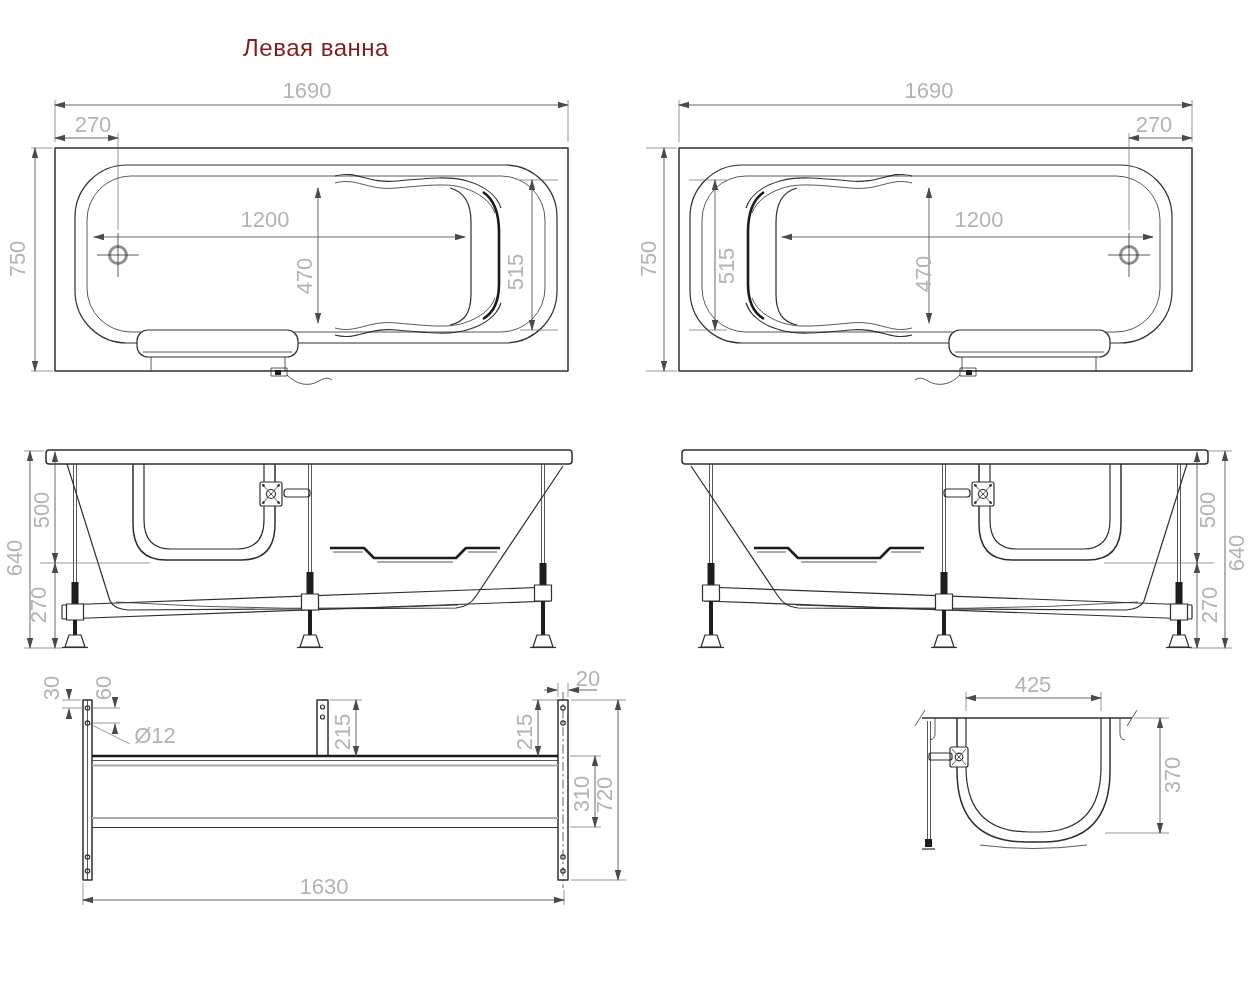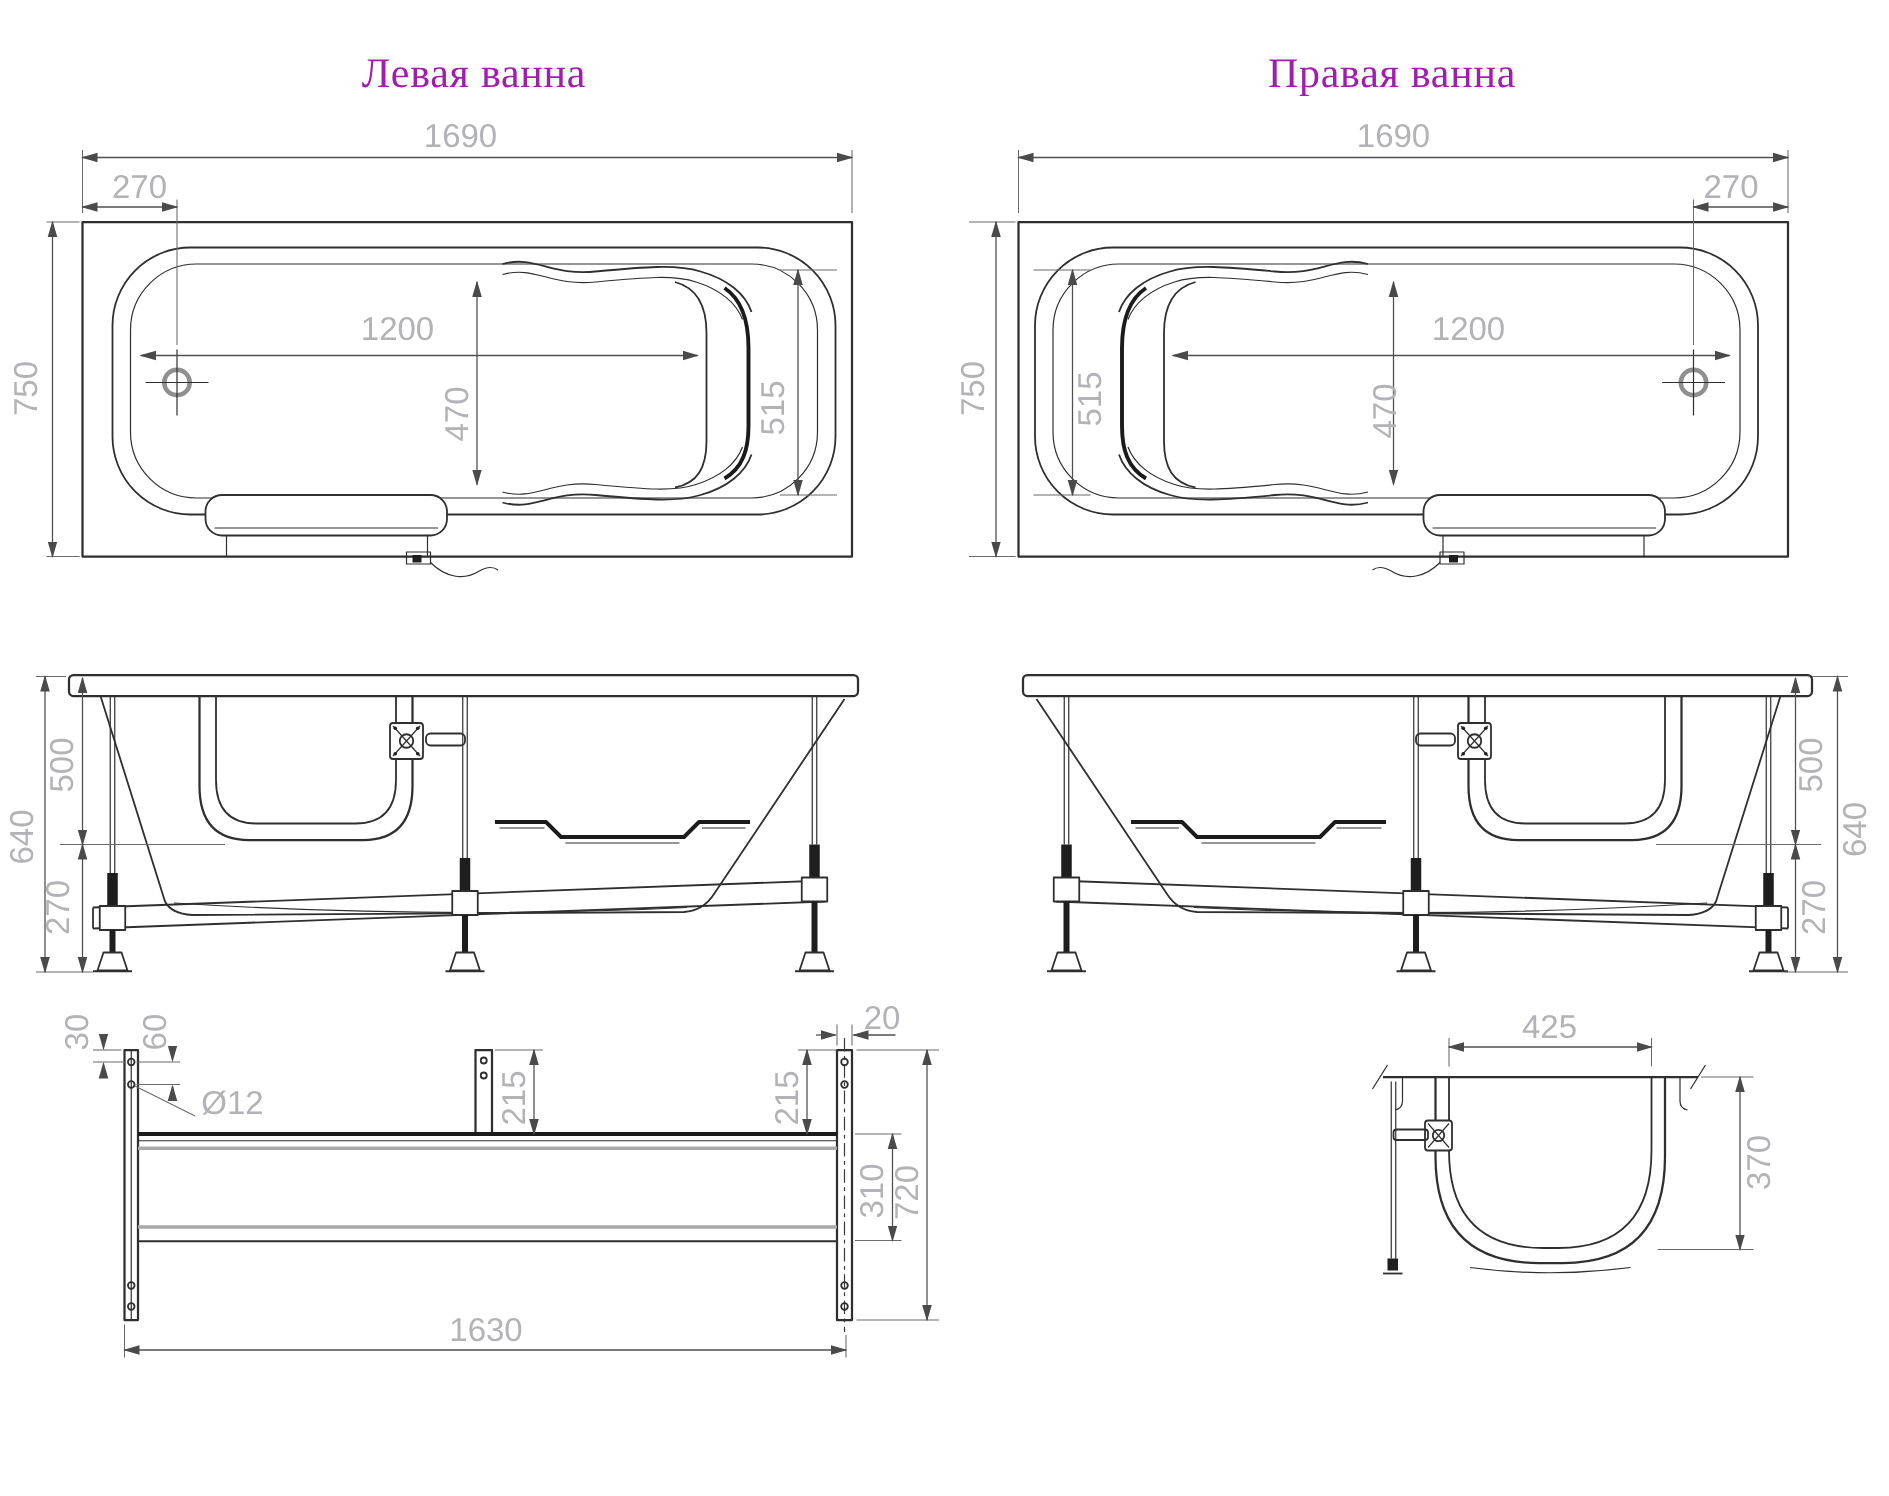--- a/index.html
+++ b/index.html
@@ -1,18 +1,18 @@
 <!DOCTYPE html>
 <html><head>
 <meta charset="utf-8">
 <style>
   html,body{margin:0;padding:0;background:#ffffff;}
   body{width:1259px;height:997px;position:relative;font-family:"Liberation Sans",sans-serif;overflow:hidden;}
   .stage{position:absolute;left:0;top:0;width:1259px;height:997px;}
-  .title{position:absolute;width:520px;text-align:center;font-size:28px;color:#a21caf;letter-spacing:.5px;font-family:Liberation Serif, serif;}
+  .title{position:absolute;width:520px;text-align:center;font-size:24px;color:#7f1d1d;letter-spacing:.5px;}
   svg{position:absolute;overflow:visible;}
   path,rect,line,circle,polygon,polyline{fill:none;stroke:#2f2f2f;stroke-width:1.2;stroke-linecap:butt;stroke-linejoin:round;}
   .thin{stroke-width:.8;}
   .med{stroke-width:1.5;}
   .thick{stroke:#1b1b1b;stroke-width:2.6;}
   .diml{stroke:#4f4f4f;stroke-width:.85;}
   .ext{stroke:#6a6a6a;stroke-width:.7;}
   .gray{stroke:#a9a9a9;stroke-width:2.2;}
   .drainc{stroke:#8f8f8f;stroke-width:3;}
   .dark{fill:#1e1e1e;stroke:none;}
@@ -21,21 +21,20 @@
   .dd{stroke-dasharray:9 3 2.5 3;stroke-width:.8;stroke:#3a3a3a;}
   text{fill:#b3b3b7;font-size:22px;stroke:none;font-family:"Liberation Sans",sans-serif;text-anchor:middle;dominant-baseline:middle;}
   marker path{fill:#4a4a4a;stroke:none;}
 </style>
 </head>
 <body>
 
 <div class="stage">
 
   <div class="title" style="left:56px;top:34px">Левая ванна</div>
-  <div class="title" style="left:668px;top:34px">Правая ванна</div>
 
   <svg style="left:5px;top:72px" width="620" height="350" viewBox="0 0 620 350">
     <defs>
       <marker id="mk" markerWidth="11" markerHeight="8" refX="10" refY="4" orient="auto-start-reverse" markerUnits="userSpaceOnUse">
         <path d="M0,0.8 L11,4 L0,7.2 Z"></path>
       </marker>
     </defs>
     <g id="top-geo">
 
       <rect class="med" x="50" y="76" width="513" height="223"></rect>

